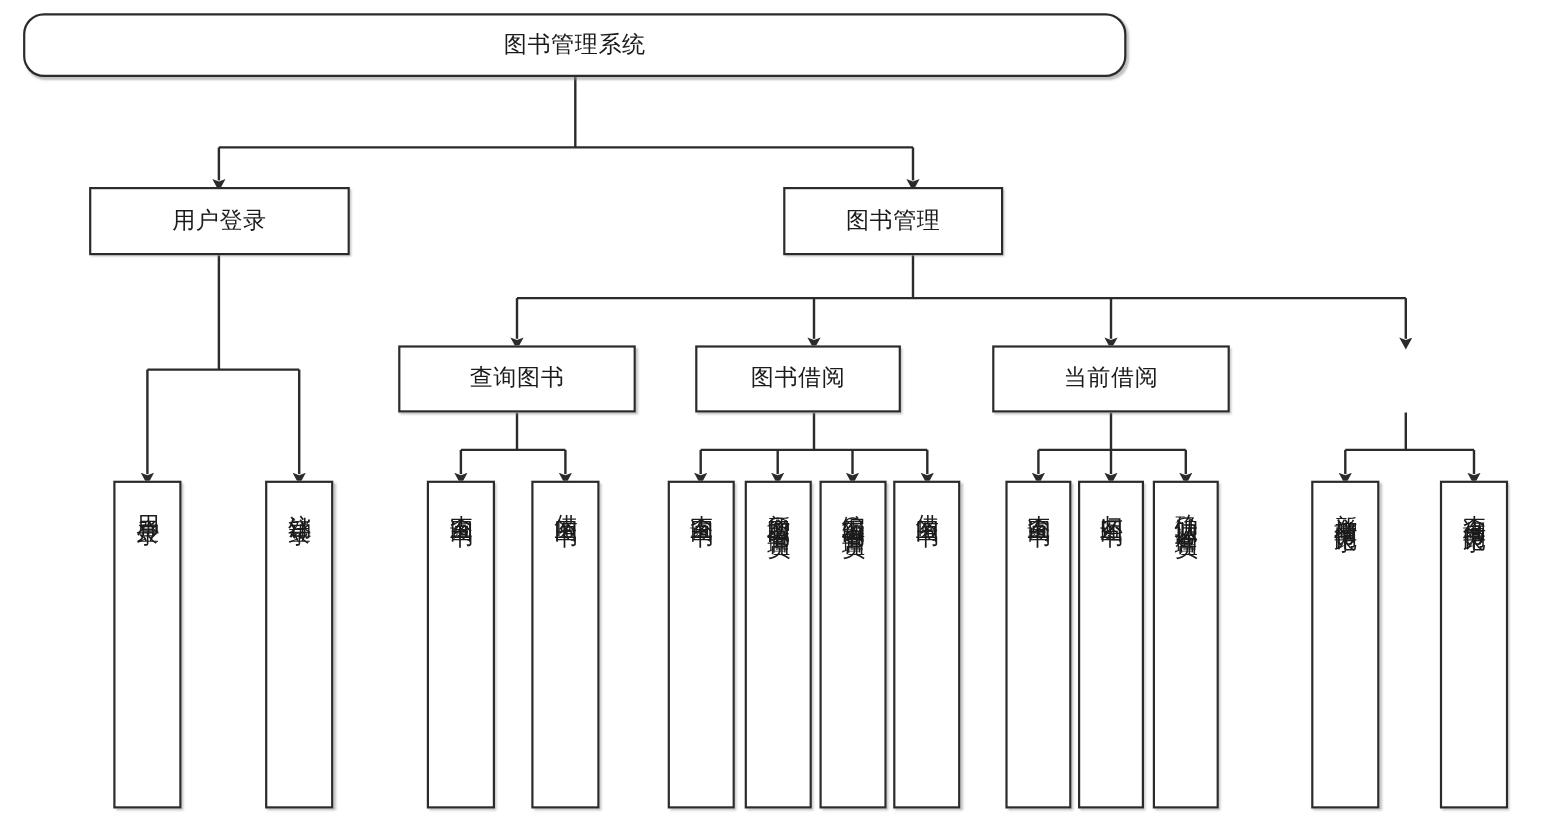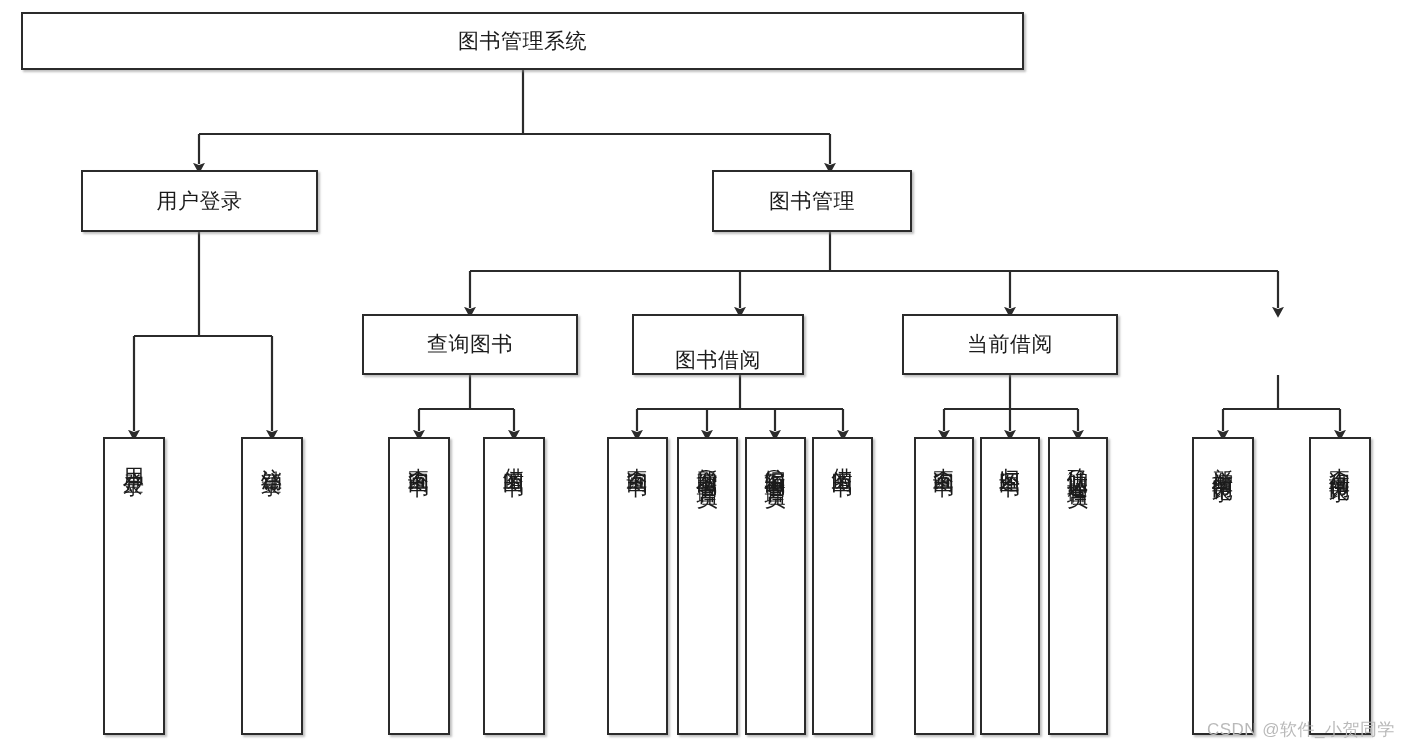--- a/index.html
+++ b/index.html
@@ -125,35 +125,35 @@
       <path d="M1010,409 L1010,431" marker-end="url(#arrow)"></path>
       <path d="M1078,409 L1078,431" marker-end="url(#arrow)"></path>
 
       <path d="M1278,375 L1278,409"></path>
       <path d="M1223,409 L1340,409"></path>
       <path d="M1223,409 L1223,431" marker-end="url(#arrow)"></path>
       <path d="M1340,409 L1340,431" marker-end="url(#arrow)"></path>
     </g>
   </svg>
 
-  <div class="node root" style="left:21px; top:12px; width:1003px; height:58px;">
+  <div class="node root" style="left:21px; top:12px; width:1003px; height:58px;border-radius:19px;">
     <span class="lbl">图书管理系统</span>
   </div>
 
   <div class="node lvl2" style="left:81px; top:170px; width:237px; height:62px;">
     <span class="lbl">用户登录</span>
   </div>
   <div class="node lvl2" style="left:712px; top:170px; width:200px; height:62px;">
     <span class="lbl">图书管理</span>
   </div>
 
   <div class="node lvl3" style="left:362px; top:314px; width:216px; height:61px;">
     <span class="lbl">查询图书</span>
   </div>
-  <div class="node lvl3" style="left:632px; top:314px; width:172px; height:61px;align-items:flex-end;">
+  <div class="node lvl3" style="left:632px; top:314px; width:187px; height:61px;">
     <span class="lbl">图书借阅</span>
   </div>
   <div class="node lvl3" style="left:902px; top:314px; width:216px; height:61px;">
     <span class="lbl">当前借阅</span>
   </div>
 
   <div class="node leaf" style="left:103px; top:437px; width:62px; height:298px;">
     <span class="lbl">用户登录</span>
   </div>
   <div class="node leaf" style="left:241px; top:437px; width:62px; height:298px;">
@@ -190,14 +190,13 @@
     <span class="lbl">确认归还（管理员）</span>
   </div>
 
   <div class="node leaf" style="left:1192px; top:437px; width:62px; height:298px;">
     <span class="lbl">新增借阅记录</span>
   </div>
   <div class="node leaf" style="left:1309px; top:437px; width:62px; height:298px;">
     <span class="lbl">查询借阅记录</span>
   </div>
 
-  <div id="watermark">CSDN @软件_小贺同学</div>
 </div>
 
 </body></html>

